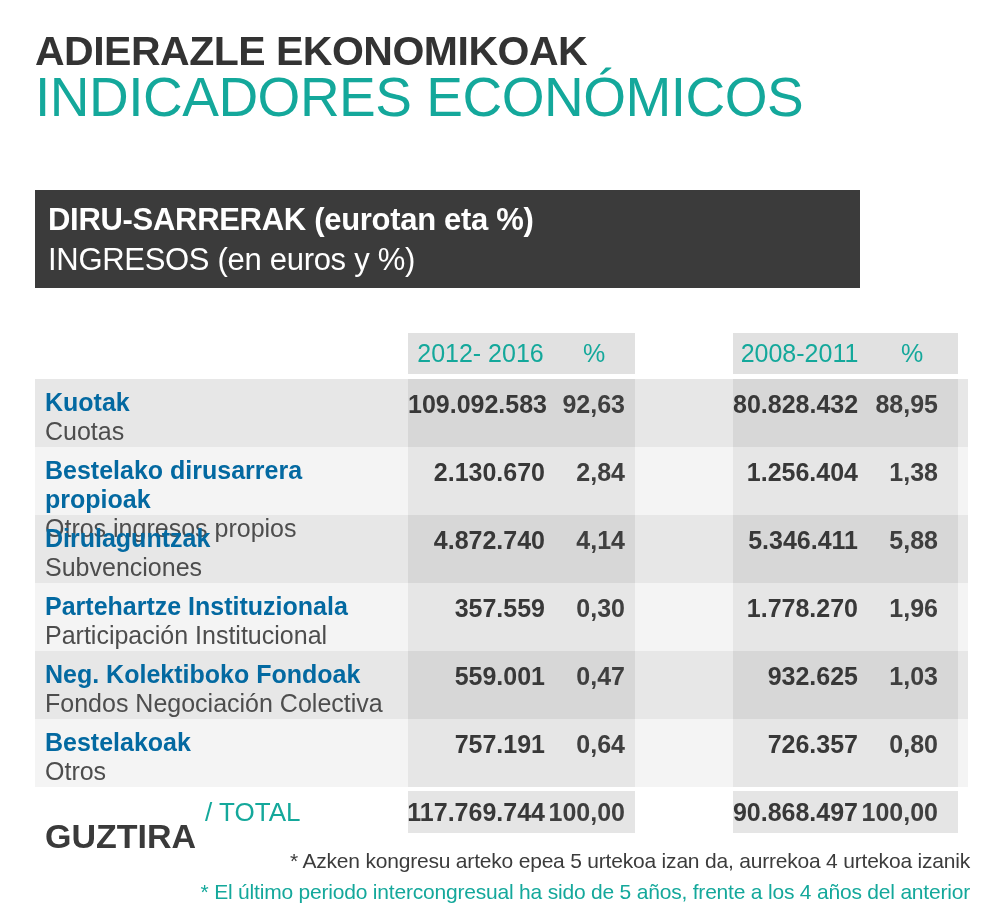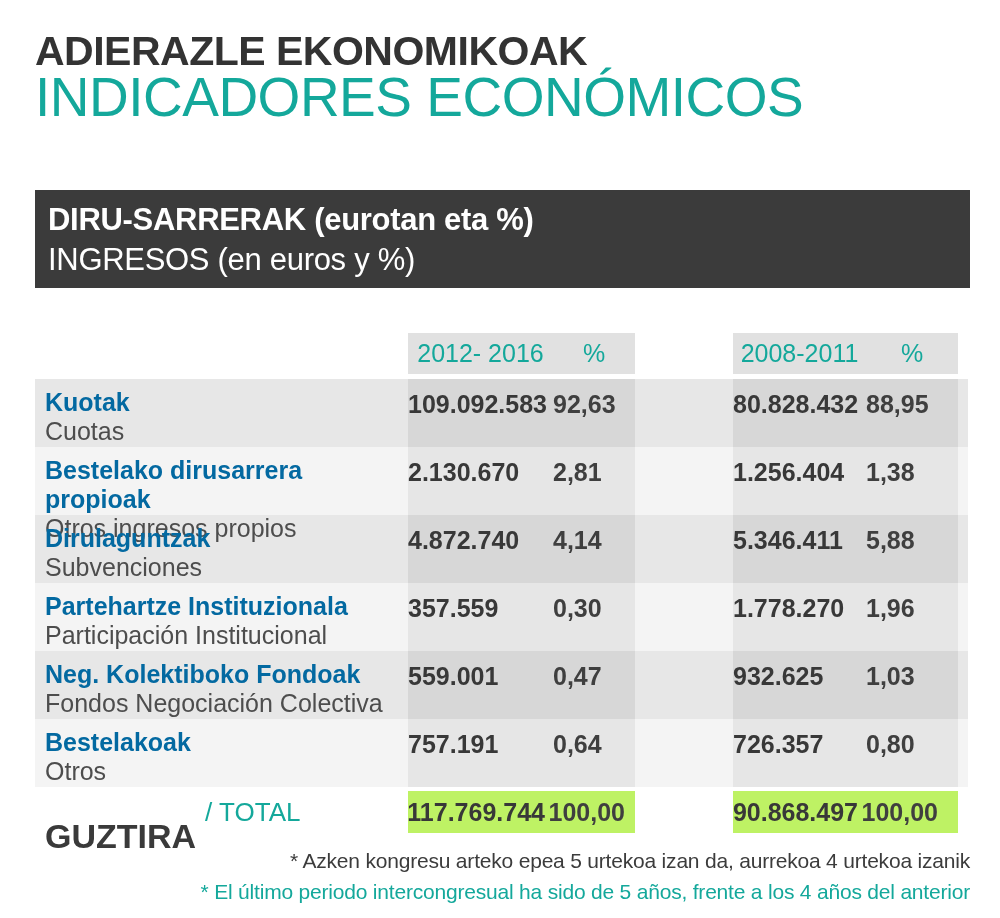--- a/index.html
+++ b/index.html
@@ -9,21 +9,21 @@
     font-family:"Liberation Sans","DejaVu Sans",sans-serif;
     color:#3a3a3a;
     overflow:hidden;
   }
   
   .titles{position:absolute;left:35px;top:28px;letter-spacing:-0.5px;}
   .title-eu{font-size:41px;font-weight:900;color:#333333;line-height:47px;margin:0;}
   .title-es{font-size:55px;font-weight:500;color:#14a89b;line-height:45px;margin:0;}
   
   .section-bar{
-    position:absolute;left:35px;top:190px;width:935px;height:98px;
+    position:absolute;left:35px;top:190px;width:825px;height:98px;
     background:#3b3b3b;color:#ffffff;box-sizing:border-box;
     padding:9px 0 0 13px;letter-spacing:-0.3px;
   }
   .bar-eu{font-size:31px;font-weight:bold;line-height:41px;}
   .bar-es{font-size:31px;font-weight:normal;line-height:40px;}
   
   .tbl{position:absolute;left:35px;top:333px;width:933px;}
   .row{
     display:grid;
     grid-template-columns:373px 145px 82px 98px 133px 92px 10px;
@@ -36,28 +36,28 @@
   .hdr{color:#14a89b;font-size:25px;line-height:41px;text-align:center;}
   
   .data-row{height:68px;}
   .r-dark{background:#e7e7e7;}
   .r-dark .blk{background:#d7d7d7;}
   .r-light{background:#f4f4f4;}
   .r-light .blk{background:#e6e6e6;}
   .lbl{padding:9px 0 0 10px;}
   .lbl-eu{font-size:25px;font-weight:bold;color:#0369a1;line-height:29px;}
   .lbl-es{font-size:25px;font-weight:normal;color:#4d4d4d;line-height:29px;}
-  .num{font-size:25px;text-align:left;padding-top:11px;line-height:29px;}
+  .num{font-size:25px;text-align:right;padding-top:11px;line-height:29px;}
   .val{font-weight:bold;color:#383838;padding-right:8px;}
   .pct{font-weight:bold;color:#3f3f3f;padding-right:10px;}
   .pct2{padding-right:20px;}
   
   .total-row{height:66px;background:#ffffff;}
   .total-row .tblk{
-    height:42px;margin-top:4px;background:#bef264;
+    height:42px;margin-top:4px;background:#e5e5e5;
     display:flex;align-items:center;justify-content:flex-end;
   }
   .total-lbl{display:flex;align-items:center;padding-left:10px;height:50px;}
   .total-eu{font-size:34px;font-weight:bold;color:#3a3a3a;margin-top:48px;}
   .total-es{font-size:26px;font-weight:normal;color:#14a89b;margin-left:9px;}
   .total-row .num{padding-top:0;}
   
   .notes{position:absolute;right:30px;top:845px;text-align:right;letter-spacing:-0.2px;}
   .note-eu{font-size:21px;color:#3c3c3c;line-height:31px;}
   .note-es{font-size:21px;color:#14a89b;line-height:31px;}
@@ -99,21 +99,21 @@
     <div class="c blk num pct pct2">88,95</div>
     <div class="c"></div>
   </div>
 
   <div class="row data-row r-light">
     <div class="c lbl">
       <div class="lbl-eu">Bestelako dirusarrera propioak</div>
       <div class="lbl-es">Otros ingresos propios</div>
     </div>
     <div class="c blk num val">2.130.670</div>
-    <div class="c blk num pct">2,81</div>
+    <div class="c blk num pct">2,84</div>
     <div class="c"></div>
     <div class="c blk num val">1.256.404</div>
     <div class="c blk num pct pct2">1,38</div>
     <div class="c"></div>
   </div>
 
   <div class="row data-row r-dark">
     <div class="c lbl">
       <div class="lbl-eu">Dirulaguntzak</div>
       <div class="lbl-es">Subvenciones</div>

